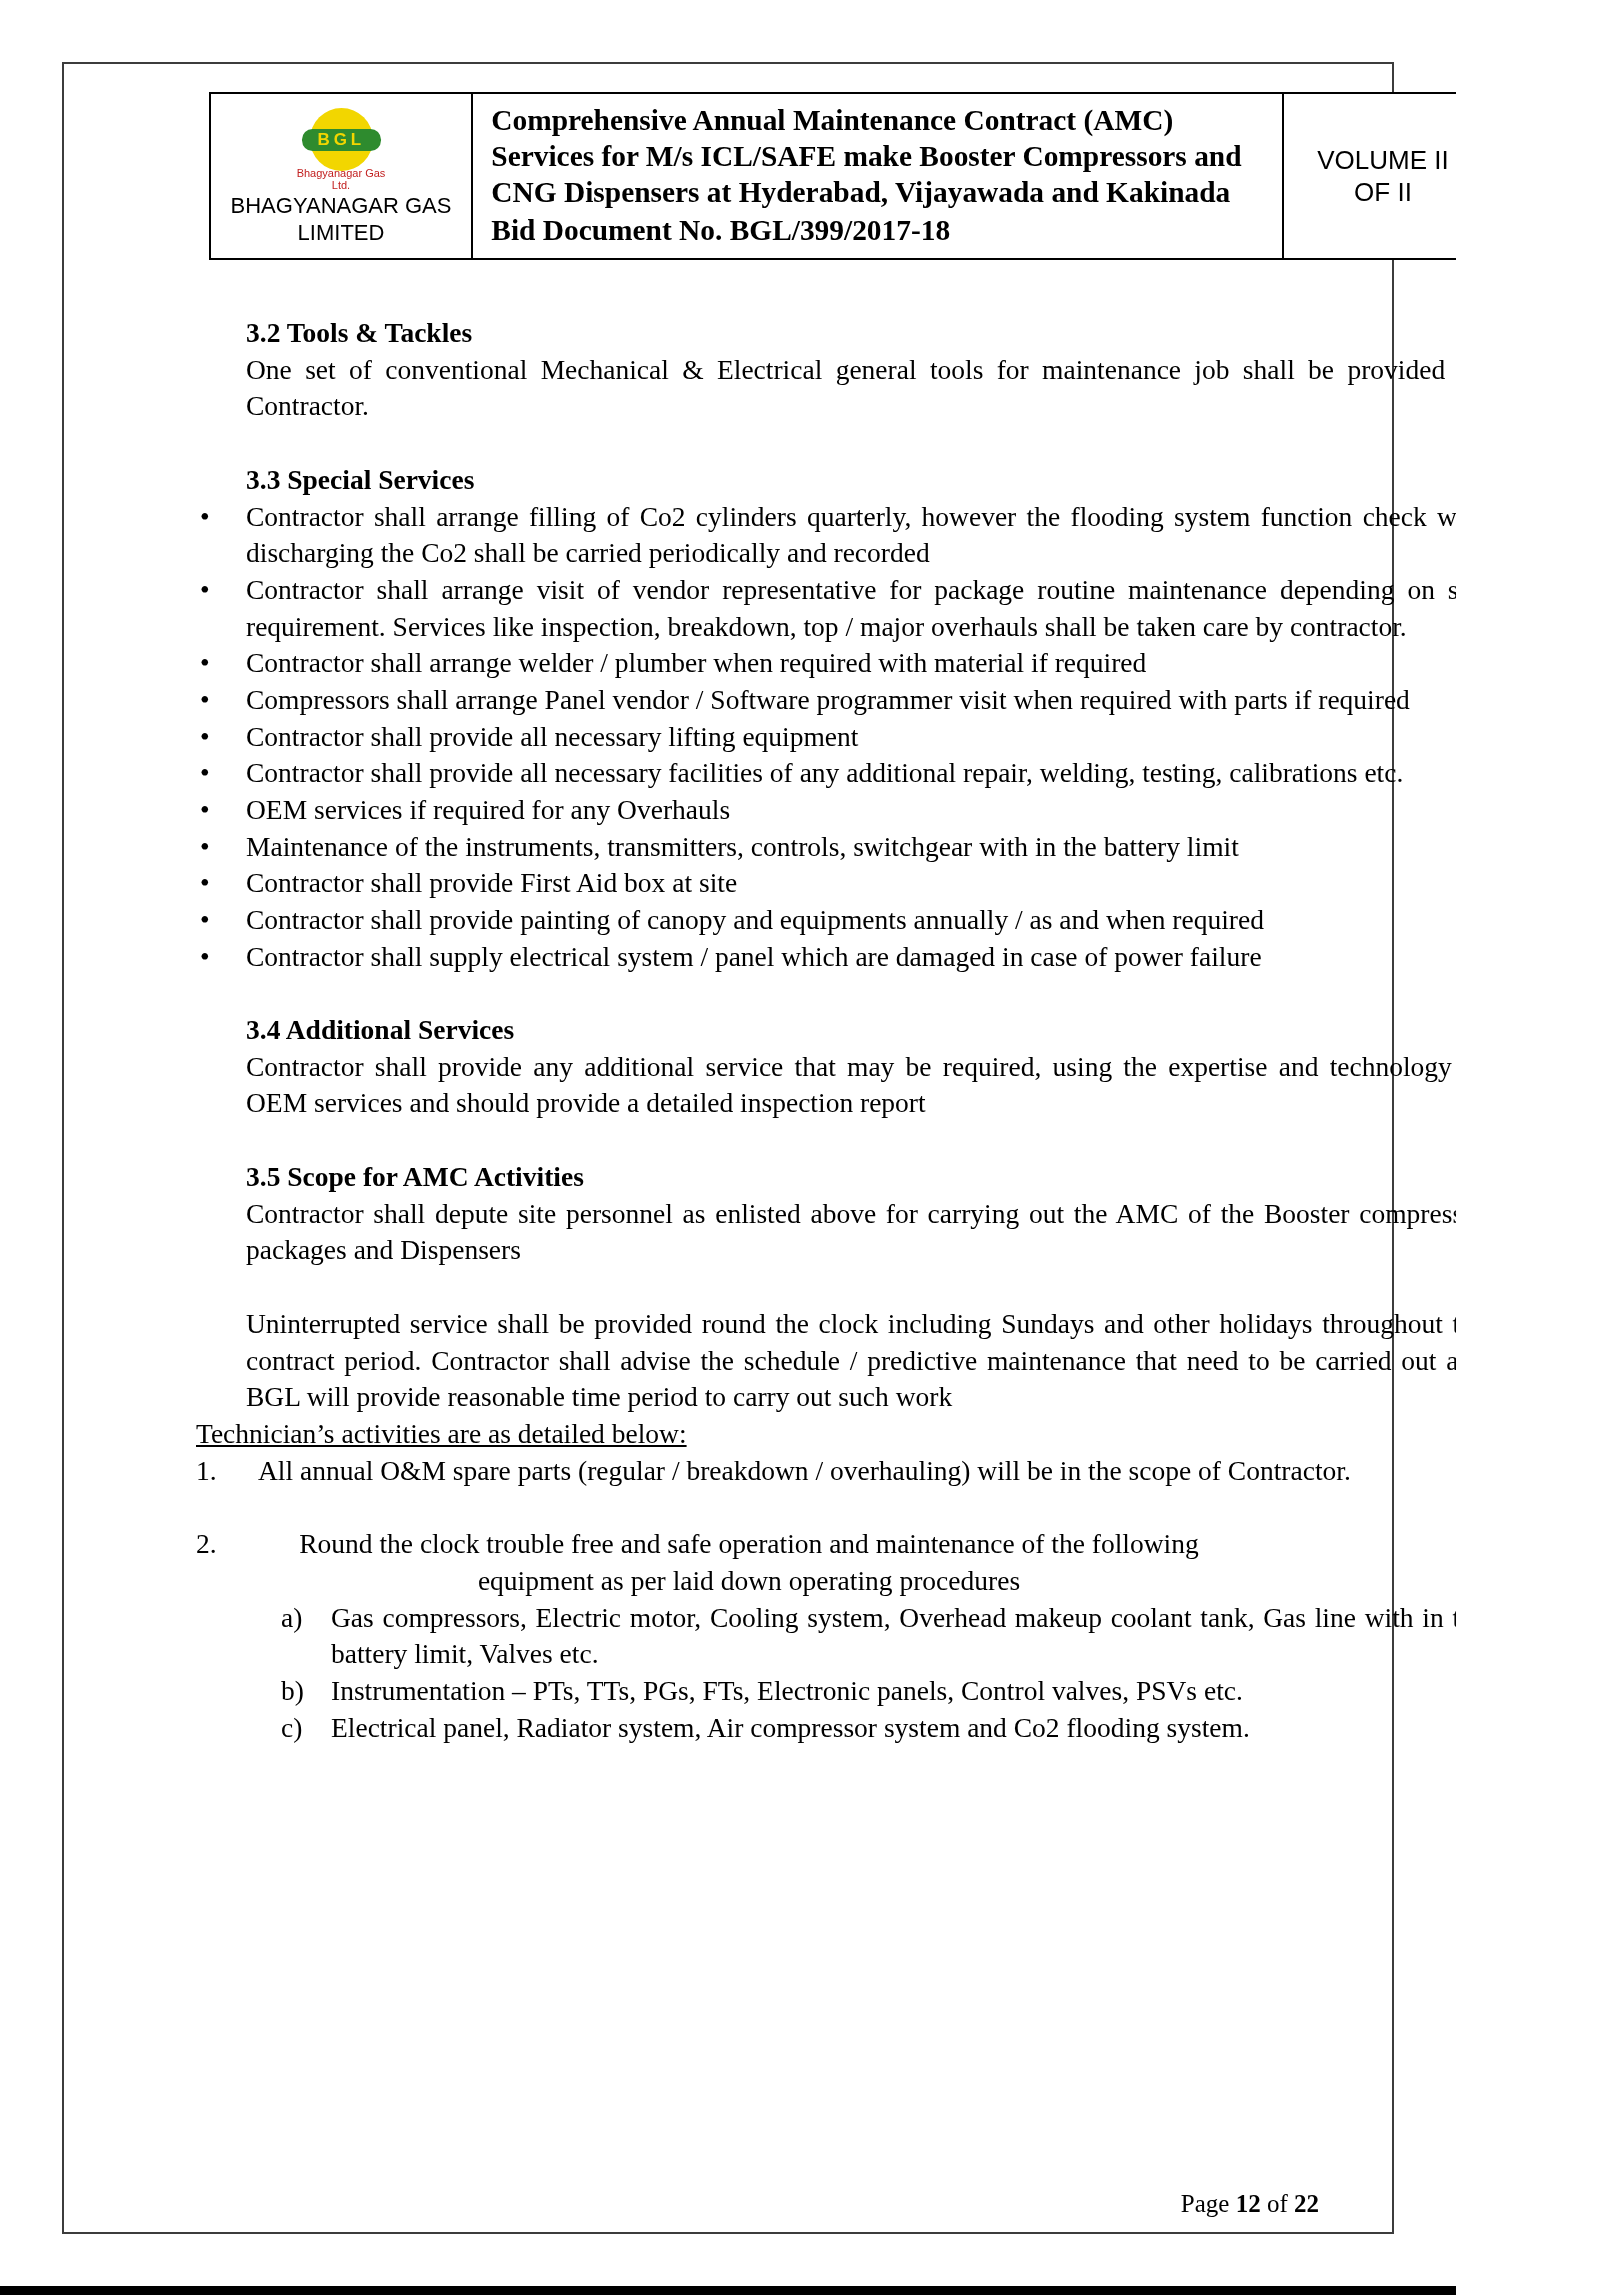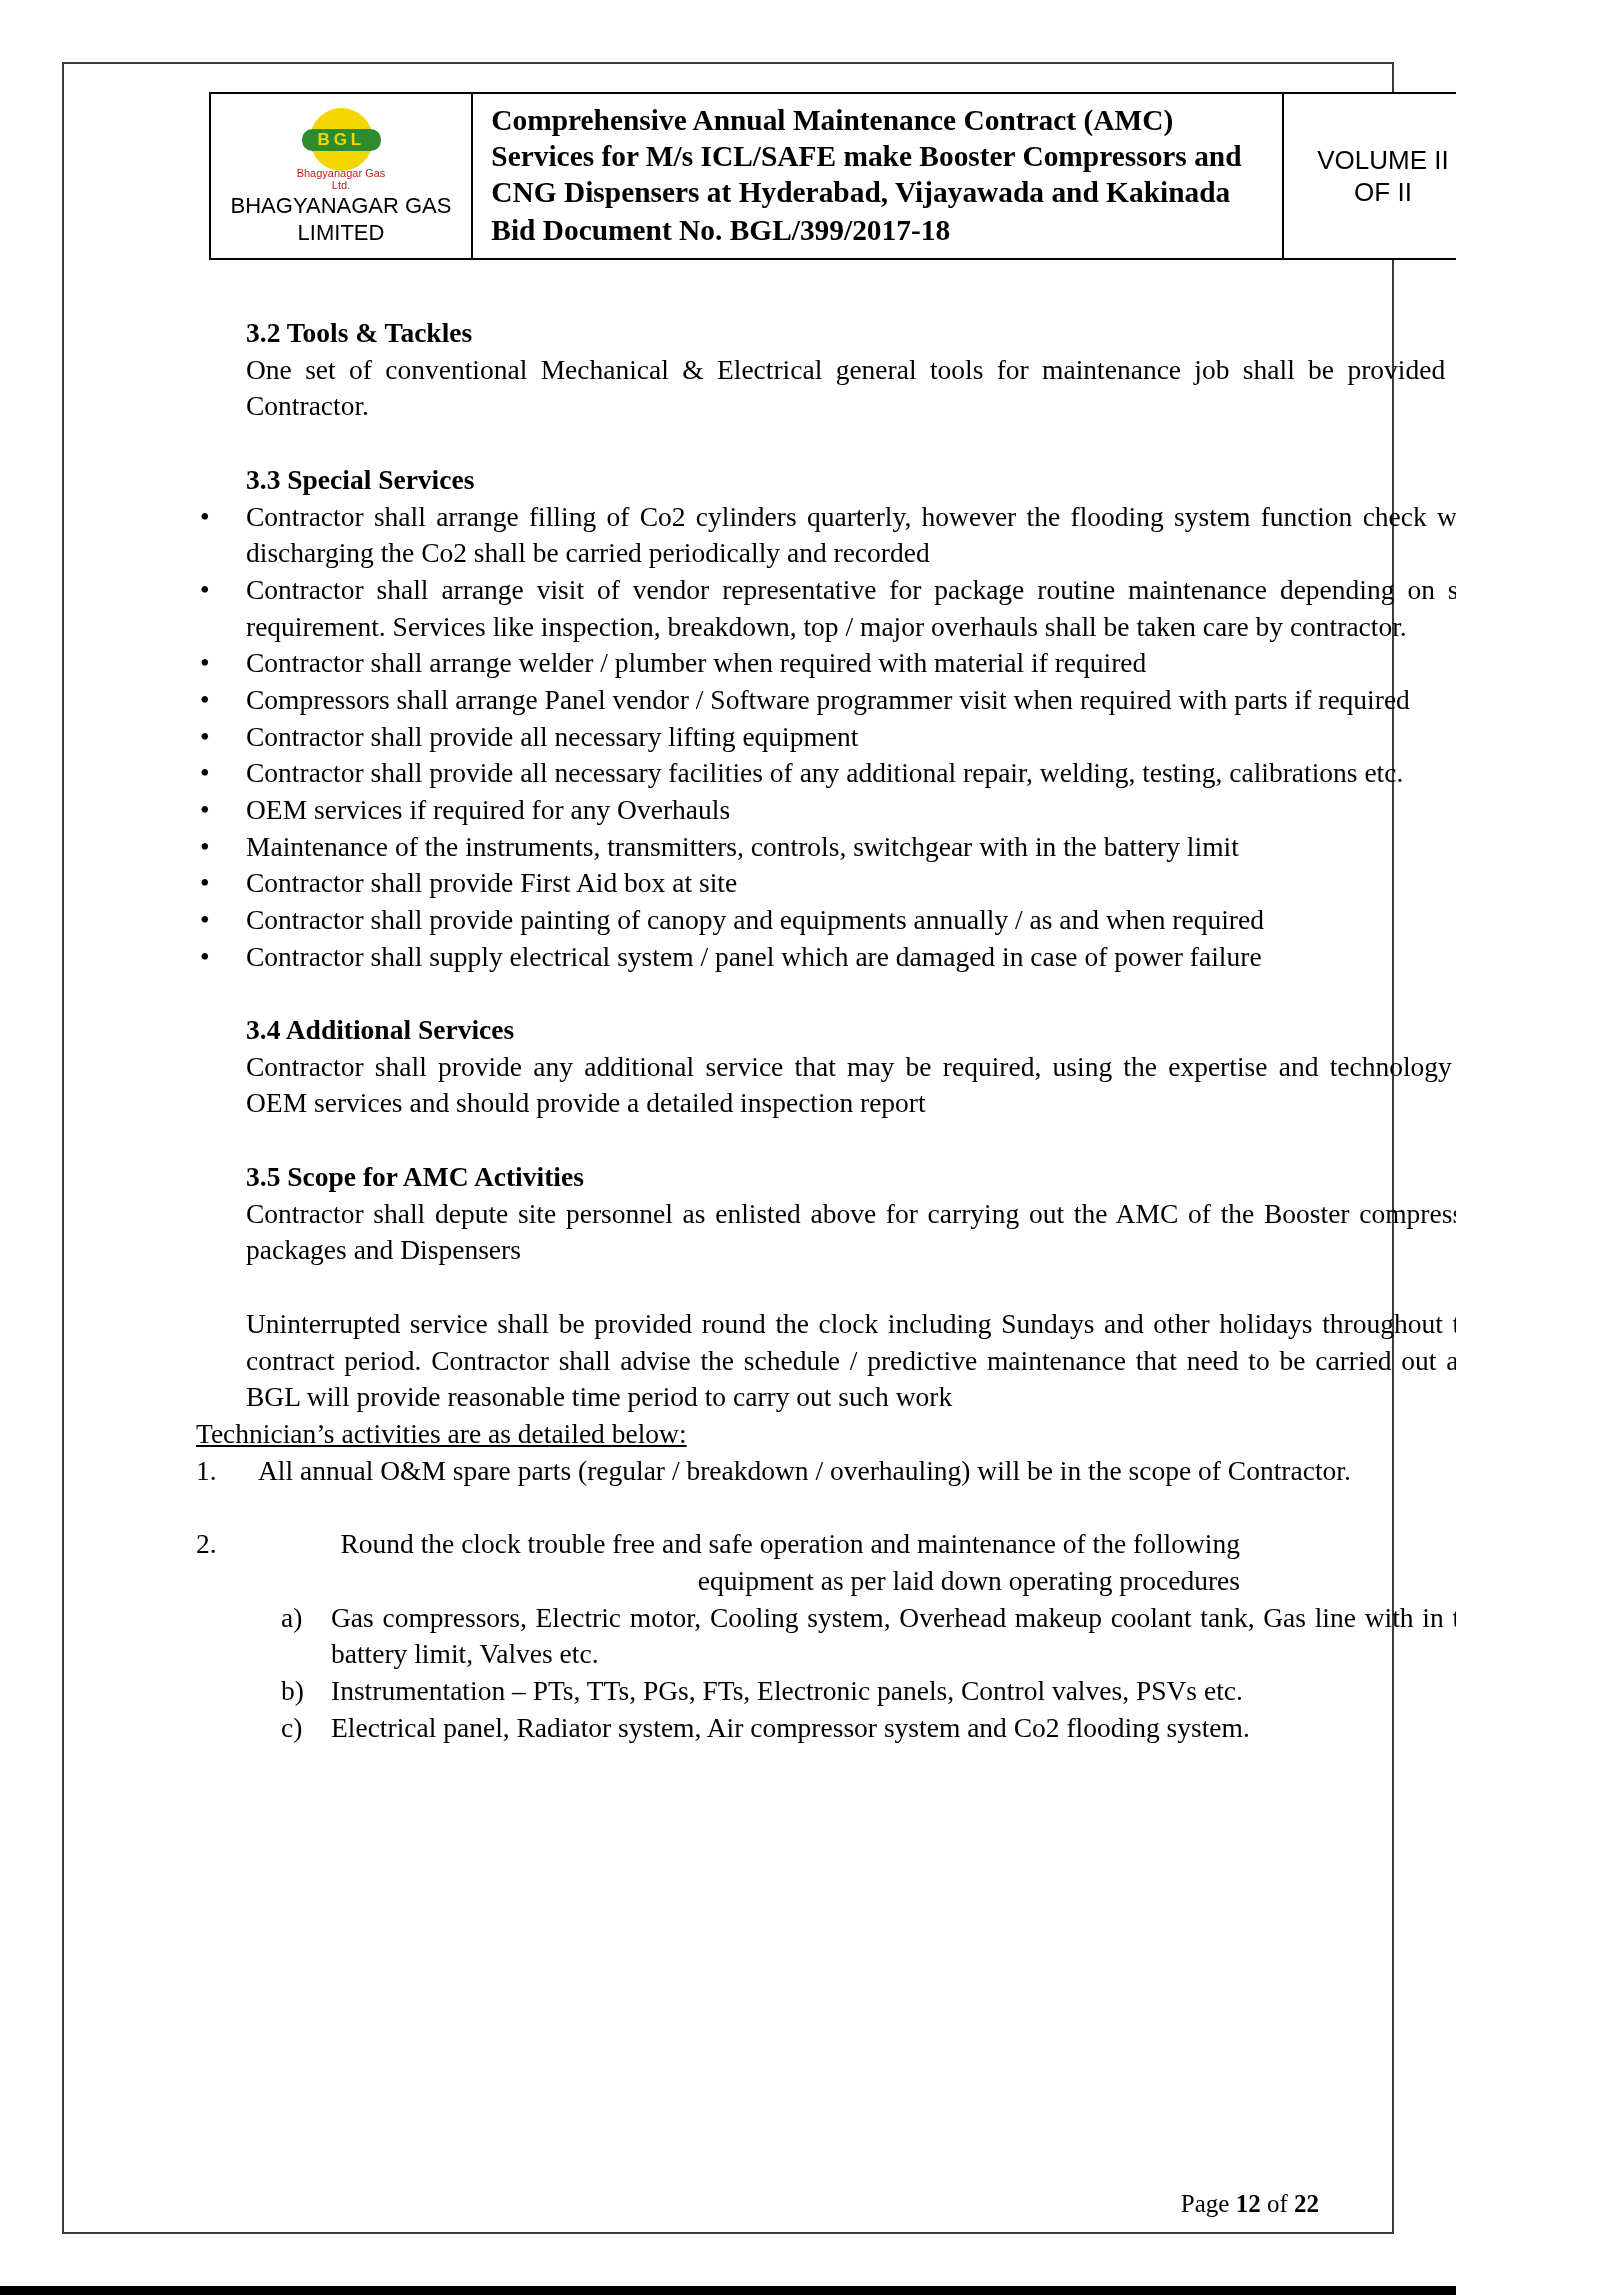--- a/index.html
+++ b/index.html
@@ -63,21 +63,21 @@
   .bullet-item { display:flex; }
   .bullet-mark { width:50px; box-sizing:border-box; padding-left:3.9px; flex:none; }
   .bullet-mark::before { content:"\2022"; }
   .bullet-text { flex:1; text-align:justify; }
 
   .intro-line { text-decoration:underline; }
 
   .num-item  { display:flex; }
   .num-label { width:62px; flex:none; }
   .num-text  { flex:1; text-align:justify; }
-  .num-text.no-justify { text-align:right; max-width:982px; }
+  .num-text.no-justify { text-align:center; max-width:982px; }
 
   .sub-item  { display:flex; margin-left:85px; }
   .sub-label { width:50px; flex:none; }
   .sub-text  { flex:1; text-align:justify; }
 
   
   .footer {
     position:absolute; right:137px; bottom:77px; font-size:25px;
   }
   .footer b { font-weight:bold; }

